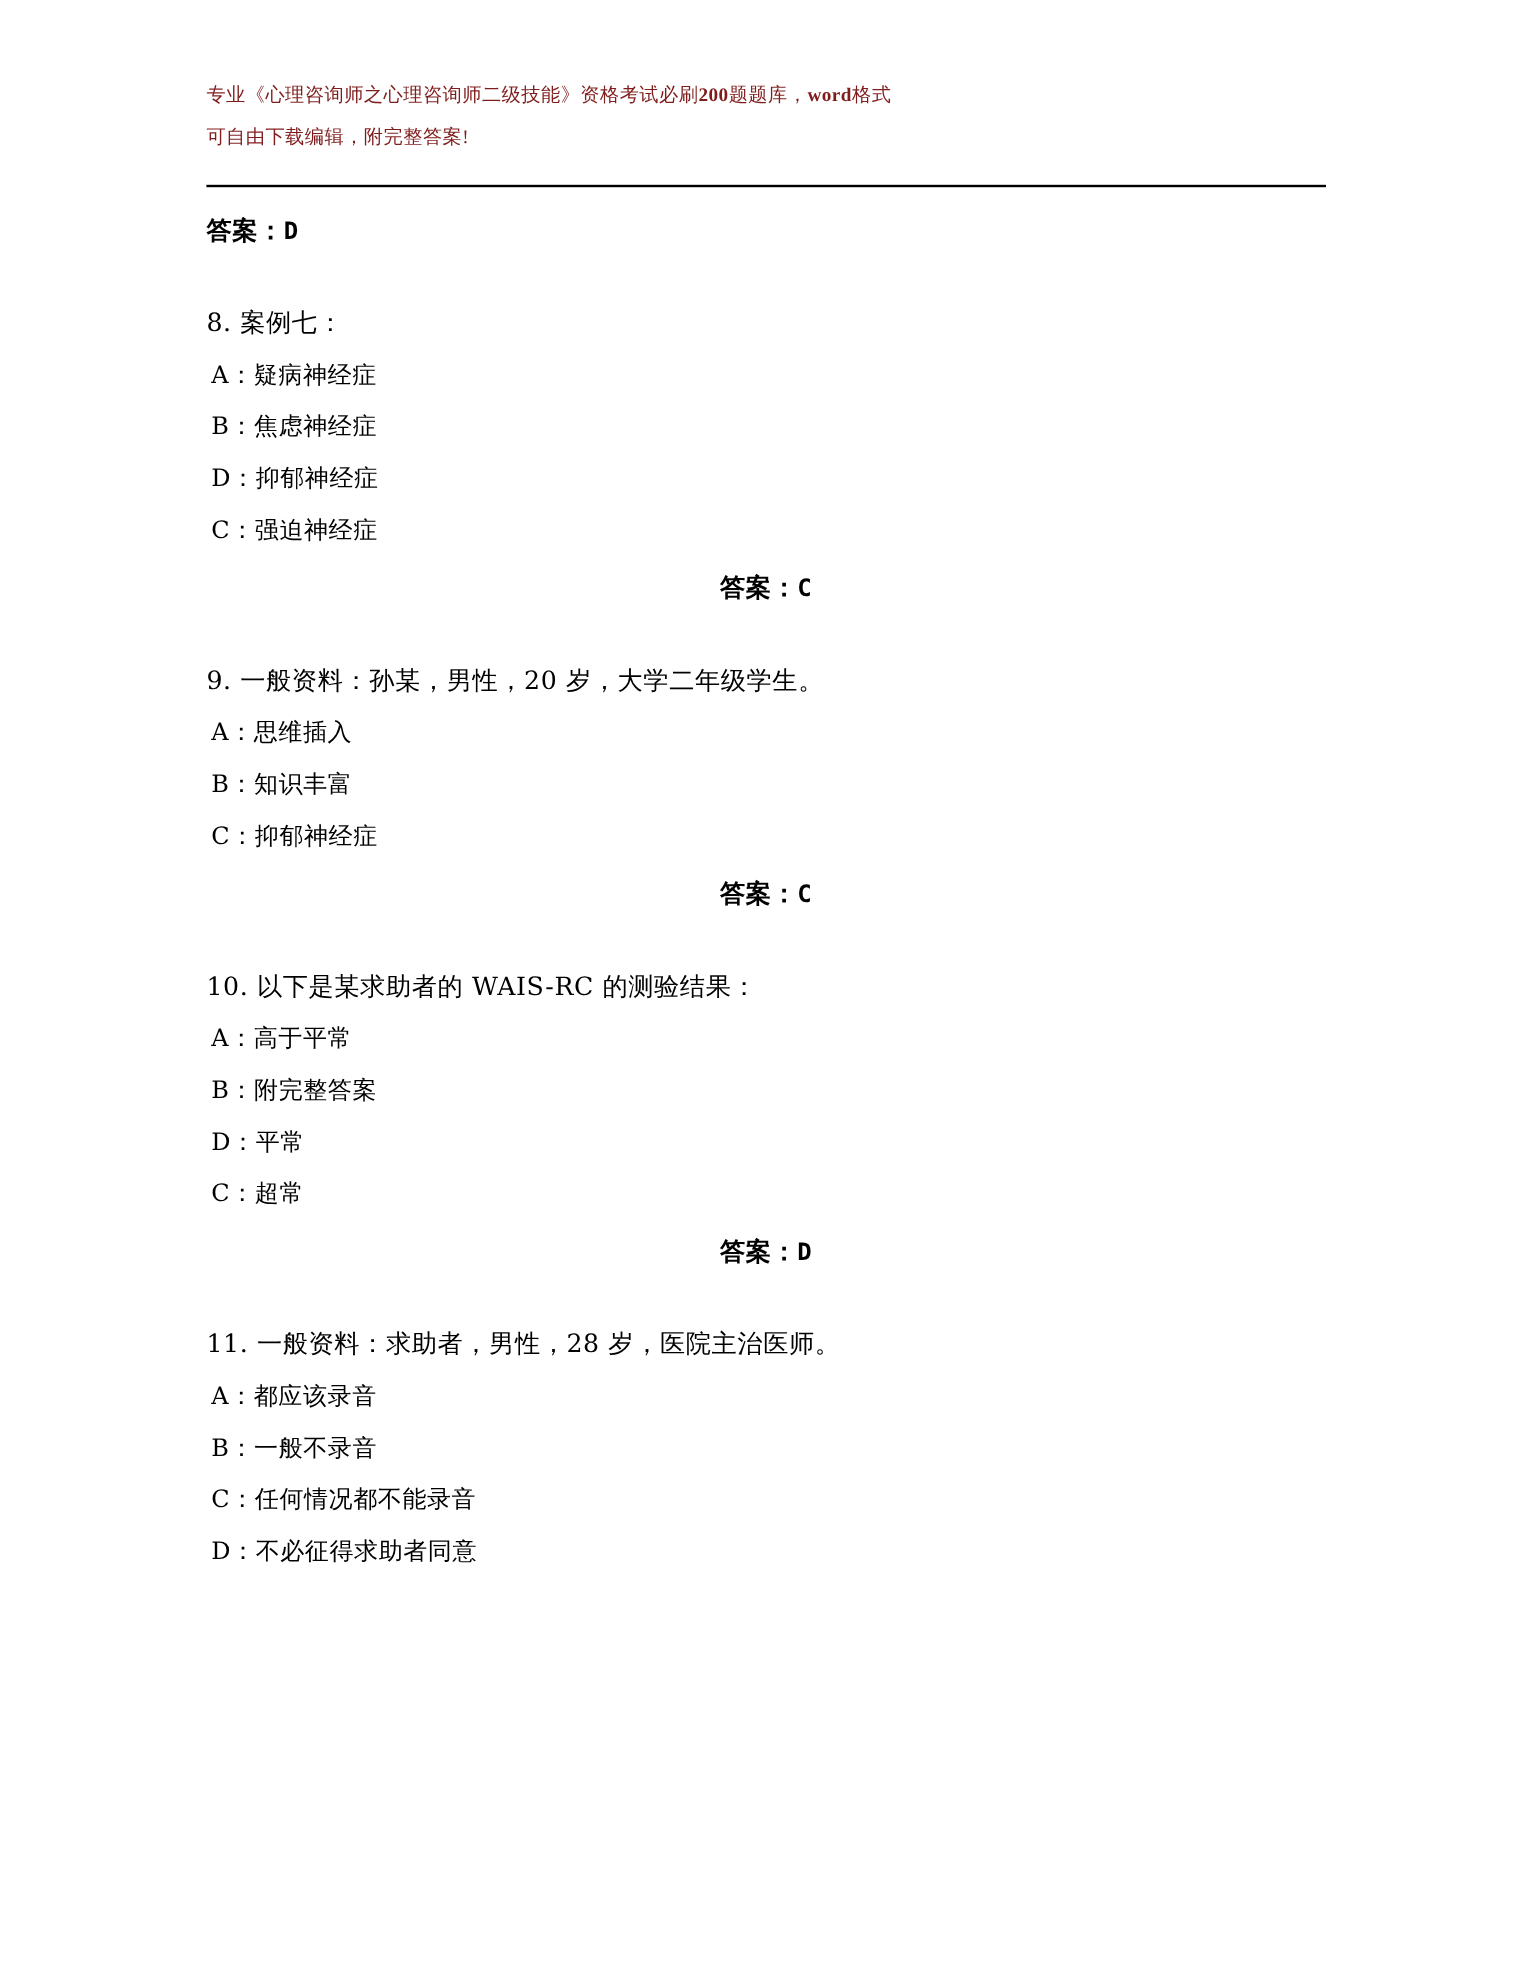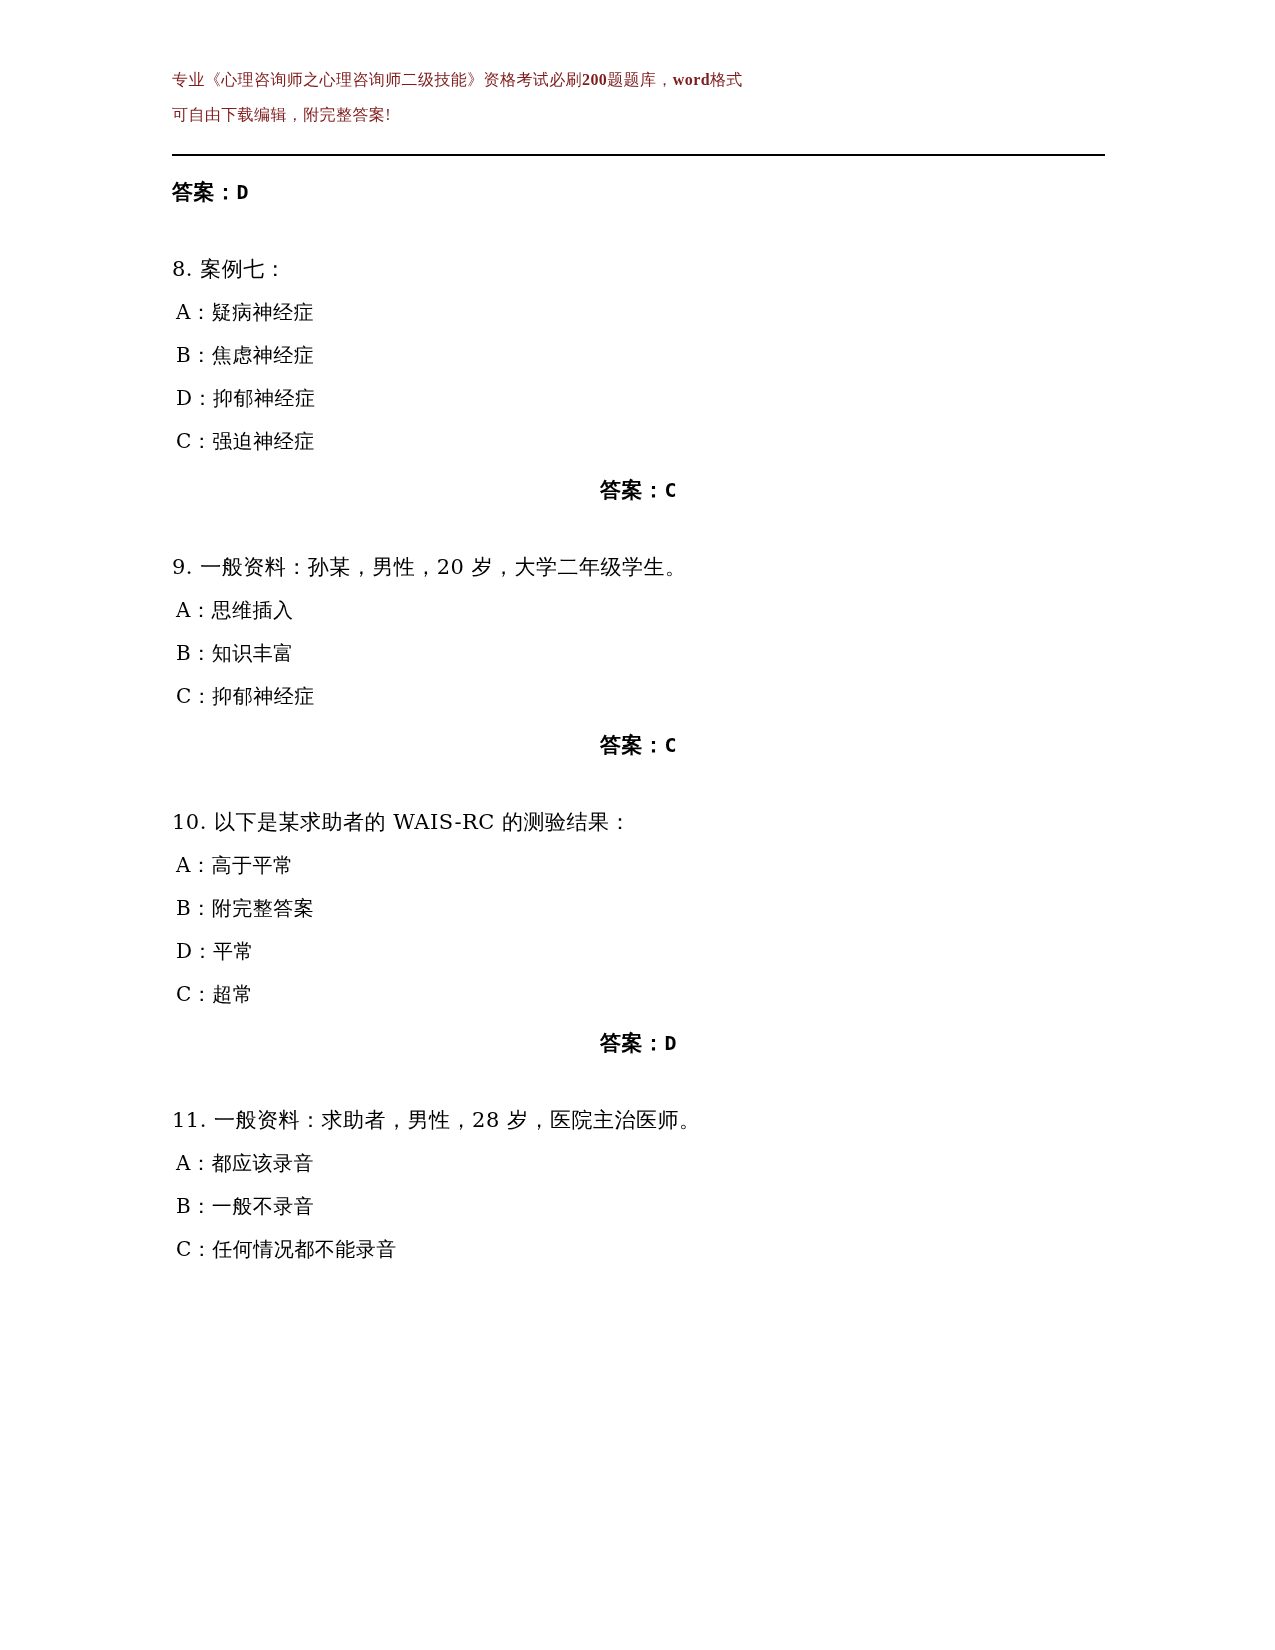--- a/index.html
+++ b/index.html
@@ -110,15 +110,16 @@
     <div class="opt"><span class="lbl">D：</span><span>平常</span></div>
     <div class="opt"><span class="lbl">C：</span><span>超常</span></div>
     <div class="answer-line"><span>答案：</span><span class="ans-val">D</span></div>
   </div>
 
   <div class="qblock">
     <div class="qstem">11. 一般资料：求助者，男性，28 岁，医院主治医师。</div>
     <div class="opt"><span class="lbl">A：</span><span>都应该录音</span></div>
     <div class="opt"><span class="lbl">B：</span><span>一般不录音</span></div>
     <div class="opt"><span class="lbl">C：</span><span>任何情况都不能录音</span></div>
+    <div class="opt"><span class="lbl">D：</span><span>不必征得求助者同意</span></div>
   </div>
 
 </div>
 
 </body></html>

